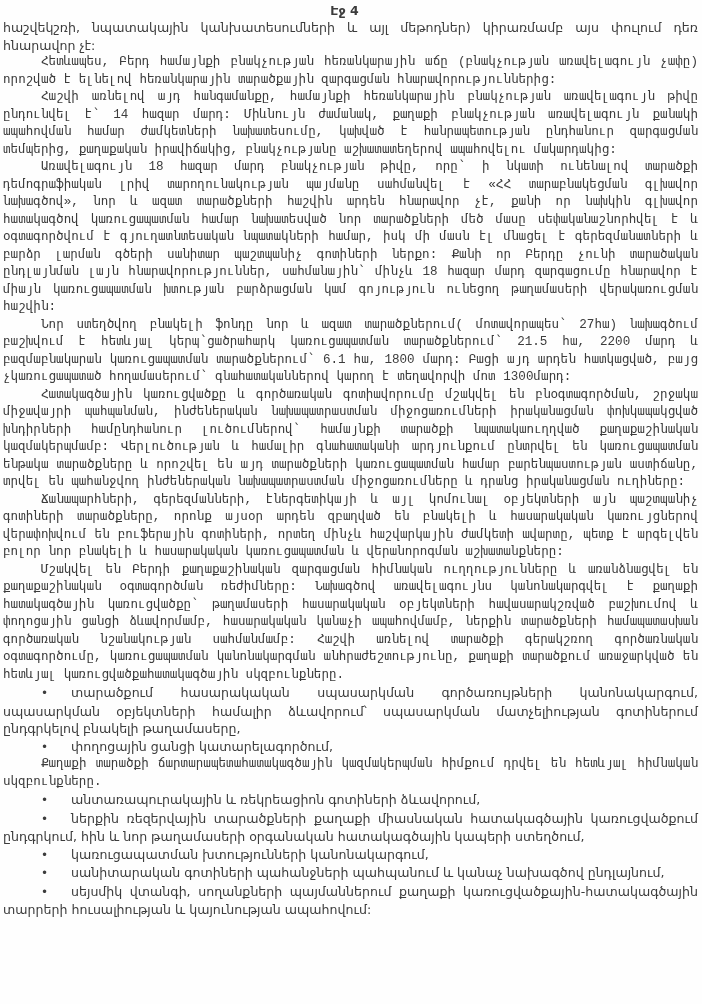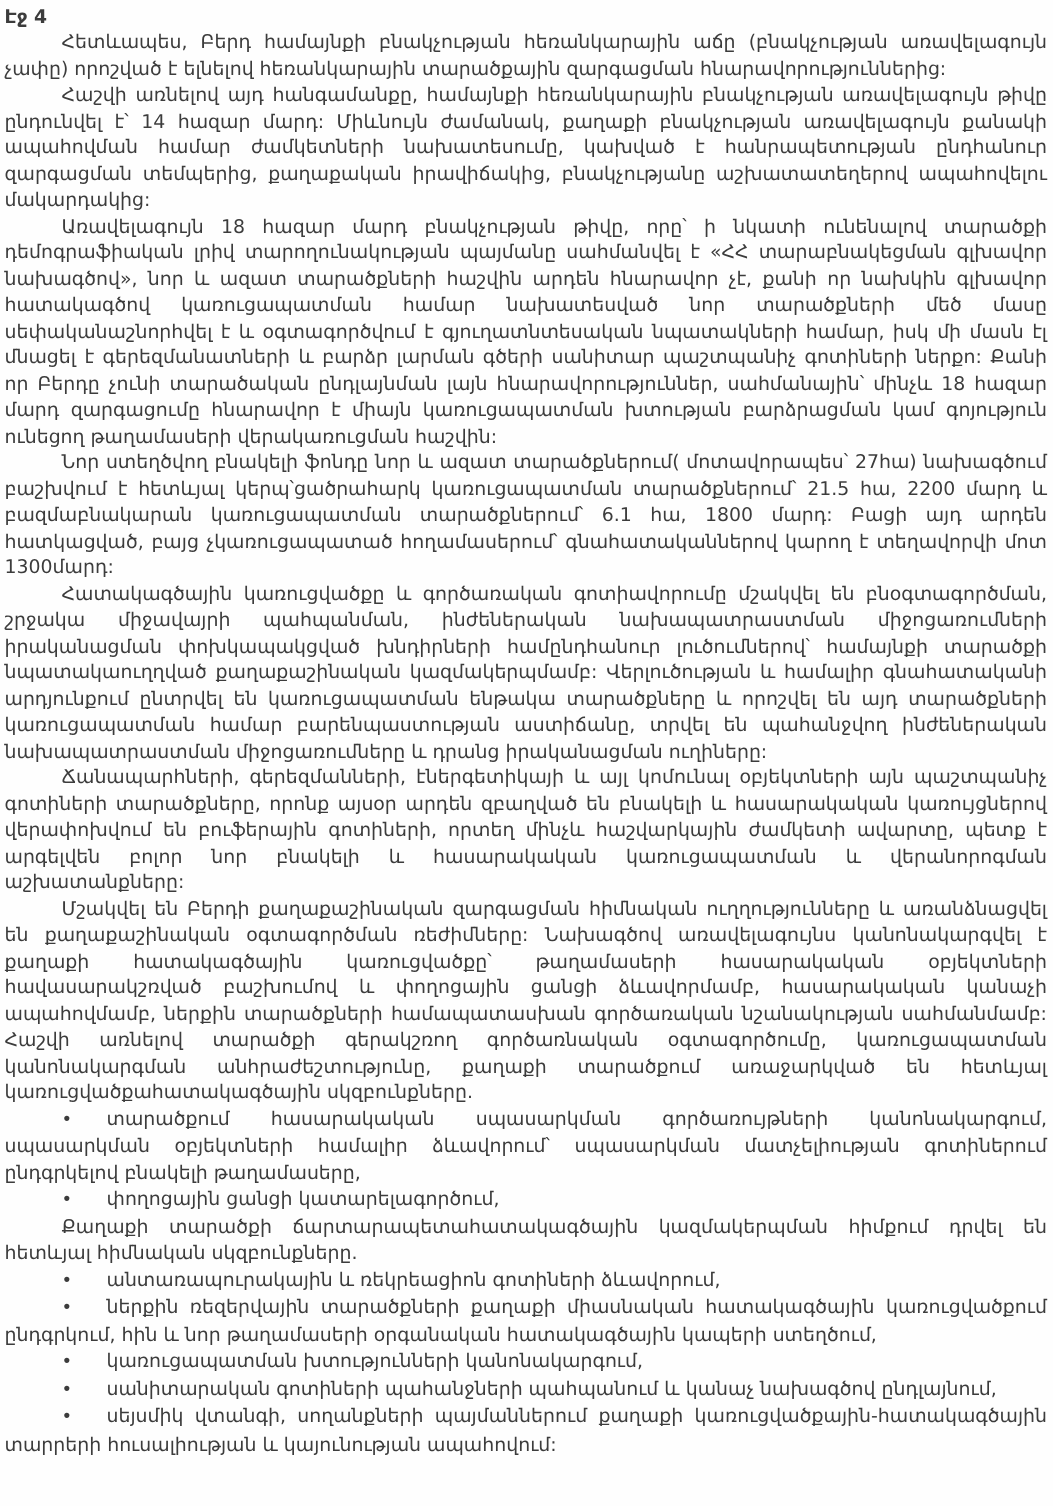--- a/index.html
+++ b/index.html
@@ -14,47 +14,48 @@
     box-sizing: border-box;
     background: #fefefe;
     color: #3c3c3c;
     font-family: "DejaVu Sans", "Liberation Sans", sans-serif;
     font-size: 12.6px;
     line-height: 17.5px;
     padding: 2px 4px 0 3px;
     overflow: hidden;
   }
   .doc-header {
-    text-align: left;
+    text-align: center;
     font-weight: bold;
     font-size: 12.5px;
     padding-right: 12px;
     height: 17px;
   }
   .doc-body .block {
     text-align: justify;
     text-justify: inter-word;
   }
   .block.continuation { text-indent: 0; }
-  .block.paragraph  { text-indent: 38px; }
+  .block.paragraph  { text-indent: 38px; font-family: Liberation Mono, monospace; }
   .block.bullet     { text-indent: 38px; }
   .bullet-glyph {
     display: inline-block;
     width: 30px;
     text-indent: 0;
     font-size: 12px;
     color: #3c3c3c;
   }
 </style>
 </head>
 <body>
 
 <div class="page">
   <div class="doc-header">Էջ 4</div>
   <div class="doc-body">
+      <div class="block continuation">հաշվեկշռի, նպատակային կանխատեսումների և այլ մեթոդներ) կիրառմամբ այս փուլում դեռ հնարավոր չէ:</div>
       <div class="block paragraph">Հետևապես, Բերդ համայնքի բնակչության հեռանկարային աճը (բնակչության առավելագույն չափը) որոշված է ելնելով հեռանկարային տարածքային զարգացման հնարավորություններից:</div>
       <div class="block paragraph">Հաշվի առնելով այդ հանգամանքը, համայնքի հեռանկարային բնակչության առավելագույն թիվը ընդունվել է՝ 14 հազար մարդ: Միևնույն ժամանակ, քաղաքի բնակչության առավելագույն քանակի ապահովման համար ժամկետների  նախատեսումը, կախված է հանրապետության ընդհանուր զարգացման տեմպերից, քաղաքական իրավիճակից, բնակչությանը աշխատատեղերով ապահովելու մակարդակից:</div>
       <div class="block paragraph">Առավելագույն 18 հազար մարդ բնակչության թիվը, որը՝ ի նկատի ունենալով տարածքի դեմոգրաֆիական լրիվ տարողունակության պայմանը սահմանվել է «ՀՀ տարաբնակեցման գլխավոր նախագծով», նոր և ազատ տարածքների հաշվին արդեն հնարավոր չէ, քանի որ նախկին գլխավոր հատակագծով կառուցապատման համար նախատեսված նոր տարածքների մեծ մասը սեփականաշնորհվել է  և օգտագործվում է գյուղատնտեսական նպատակների համար, իսկ մի մասն էլ մնացել է գերեզմանատների և բարձր լարման գծերի սանիտար պաշտպանիչ գոտիների ներքո: Քանի որ Բերդը չունի տարածական ընդլայնման լայն հնարավորություններ, սահմանային՝ մինչև 18 հազար մարդ զարգացումը հնարավոր է  միայն կառուցապատման խտության բարձրացման կամ  գոյություն ունեցող թաղամասերի վերակառուցման հաշվին:</div>
       <div class="block paragraph">Նոր ստեղծվող բնակելի ֆոնդը նոր և ազատ տարածքներում( մոտավորապես՝ 27հա) նախագծում բաշխվում է հետևյալ  կերպ՝ցածրահարկ կառուցապատման տարածքներում՝ 21.5 հա, 2200 մարդ և բազմաբնակարան կառուցապատման տարածքներում՝ 6.1 հա, 1800 մարդ: Բացի այդ արդեն հատկացված, բայց չկառուցապատած հողամասերում՝ գնահատականներով կարող է տեղավորվի մոտ 1300մարդ:</div>
       <div class="block paragraph">Հատակագծային կառուցվածքը և գործառական գոտիավորումը մշակվել են բնօգտագործման, շրջակա միջավայրի պահպանման, ինժեներական նախապատրաստման միջոցառումների իրականացման փոխկապակցված խնդիրների համընդհանուր լուծումներով՝ համայնքի տարածքի նպատակաուղղված քաղաքաշինական կազմակերպմամբ: Վերլուծության և համալիր գնահատականի արդյունքում ընտրվել են կառուցապատման ենթակա տարածքները և որոշվել են այդ տարածքների կառուցապատման համար բարենպաստության աստիճանը, տրվել են պահանջվող ինժեներական նախապատրաստման միջոցառումները և դրանց իրականացման ուղիները:</div>
       <div class="block paragraph">Ճանապարհների, գերեզմանների, էներգետիկայի և այլ կոմունալ օբյեկտների այն պաշտպանիչ գոտիների տարածքները, որոնք այսօր արդեն զբաղված են բնակելի և հասարակական կառույցներով վերափոխվում են բուֆերային գոտիների, որտեղ մինչև հաշվարկային ժամկետի ավարտը, պետք է արգելվեն բոլոր նոր բնակելի և հասարակական կառուցապատման և վերանորոգման աշխատանքները:</div>
       <div class="block paragraph">Մշակվել են  Բերդի քաղաքաշինական զարգացման հիմնական ուղղությունները և առանձնացվել են  քաղաքաշինական օգտագործման ռեժիմները: Նախագծով առավելագույնս կանոնակարգվել է քաղաքի հատակագծային կառուցվածքը՝ թաղամասերի հասարակական օբյեկտների հավասարակշռված բաշխումով և փողոցային ցանցի ձևավորմամբ, հասարակական կանաչի ապահովմամբ, ներքին տարածքների համապատասխան գործառական նշանակության սահմանմամբ: Հաշվի առնելով տարածքի գերակշռող գործառնական օգտագործումը, կառուցապատման կանոնակարգման անհրաժեշտությունը, քաղաքի տարածքում առաջարկված են հետևյալ կառուցվածքահատակագծային սկզբունքները.</div>
       <div class="block bullet"><span class="bullet-glyph">•</span><span>տարածքում հասարակական սպասարկման գործառույթների կանոնակարգում, սպասարկման օբյեկտների համալիր ձևավորում՝ սպասարկման մատչելիության գոտիներում ընդգրկելով բնակելի թաղամասերը,</span></div>
       <div class="block bullet"><span class="bullet-glyph">•</span><span>փողոցային ցանցի կատարելագործում,</span></div>
       <div class="block paragraph">Քաղաքի տարածքի ճարտարապետահատակագծային կազմակերպման հիմքում դրվել են հետևյալ հիմնական սկզբունքները.</div>

